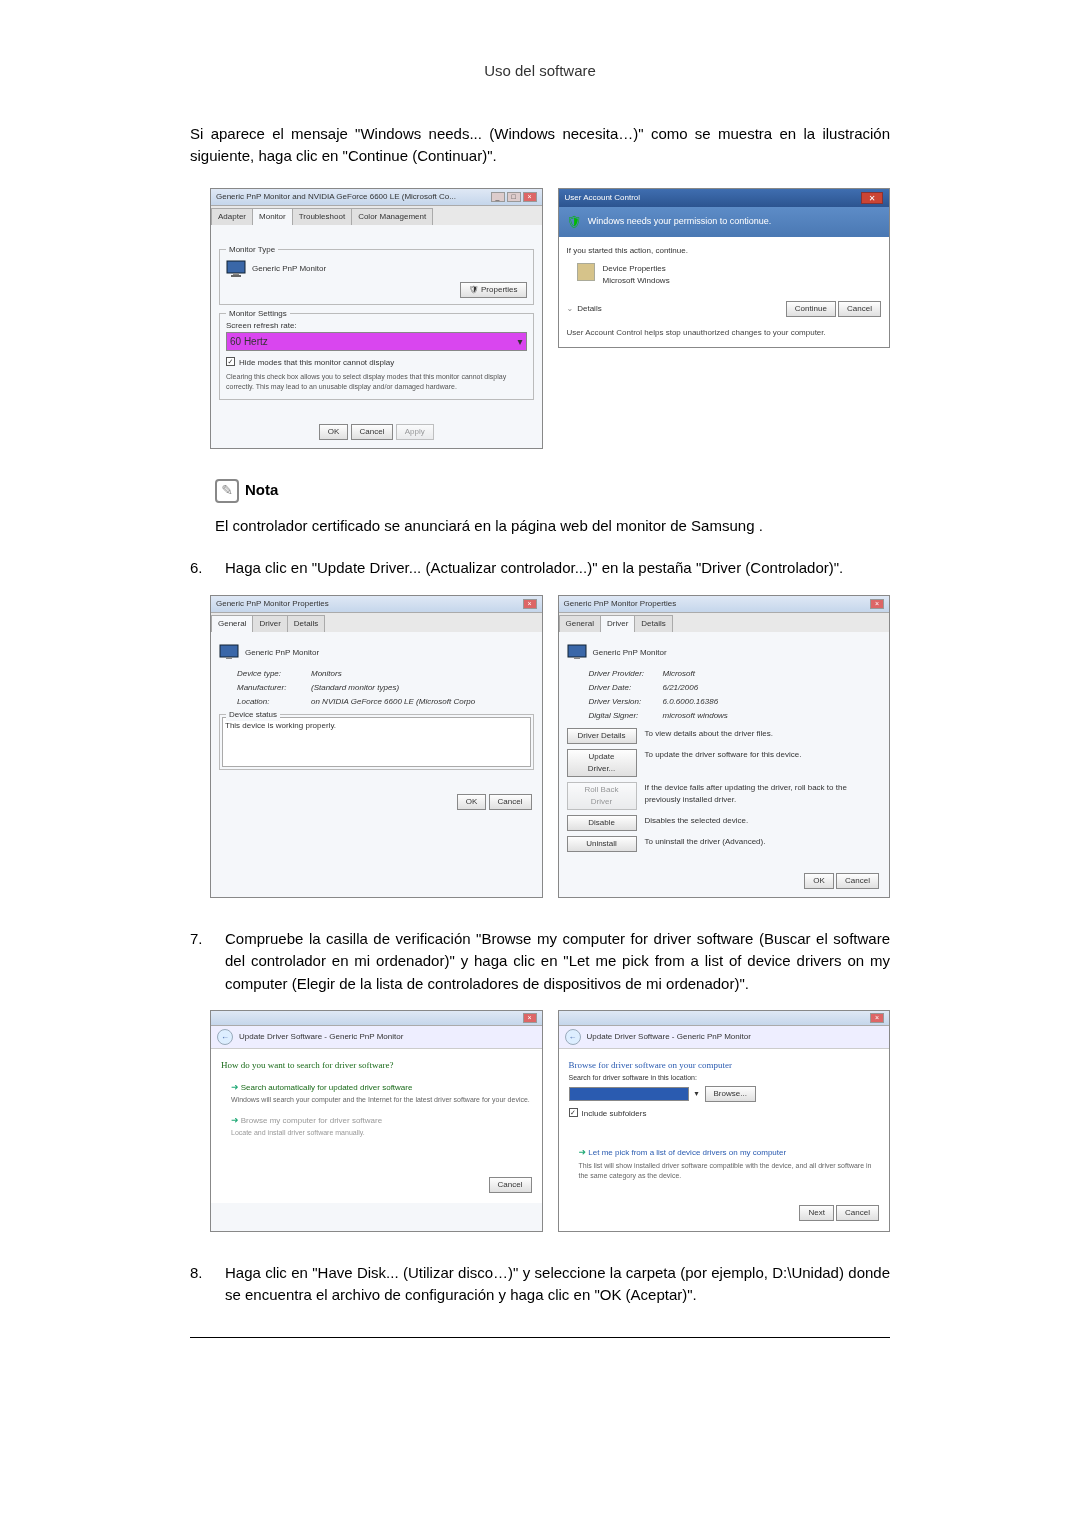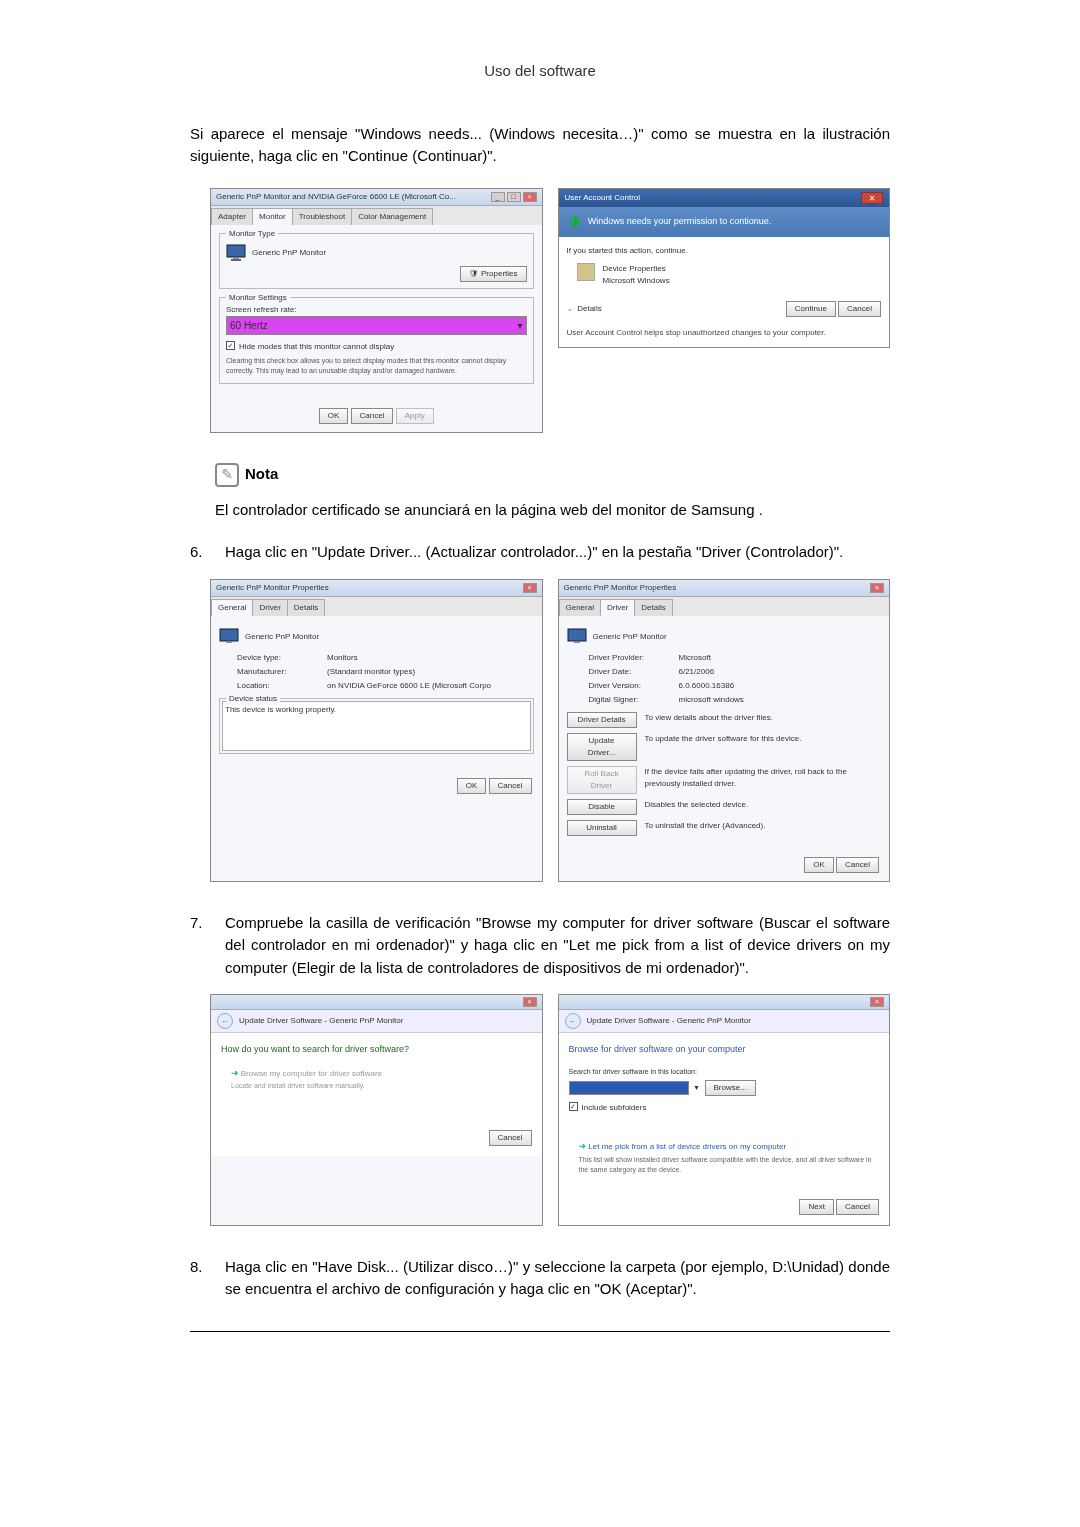--- a/index.html
+++ b/index.html
@@ -45,21 +45,21 @@
       justify-content: space-between;
       align-items: center;
       border-bottom: 1px solid #aaa;
     }
     .titlebar-buttons { display: flex; gap: 2px; }
     .tb-btn { width: 14px; height: 10px; background: #dcc; border: 1px solid #999; font-size: 7px; text-align: center; line-height: 8px; }
     .tb-btn.red { background: #d66; color: #fff; }
     .tabs { display: flex; gap: 0; background: #e8e8e8; padding-top: 2px; }
     .tab { padding: 2px 6px; font-size: 8px; background: #f5f7fa; border: 1px solid #aaa; border-bottom: none; margin-right: -1px; }
     .tab.inactive { background: #e0e0e0; }
-    .panel-body { padding: 8px; }
+    .panel-body { padding: 8px; margin-top: 16px; }
     .groupbox { border: 1px solid #bbb; padding: 6px; margin-bottom: 8px; position: relative; }
     .groupbox-label { position: absolute; top: -6px; left: 6px; background: #f5f7fa; padding: 0 3px; font-size: 8px; }
     .monitor-icon-row { display: flex; align-items: center; gap: 6px; margin: 4px 0; }
     .btn-small { background: linear-gradient(#fefefe, #e0e0e0); border: 1px solid #888; padding: 1px 8px; font-size: 8px; display: inline-block; }
     .btn-row-right { text-align: right; margin-top: 4px; }
     .select-box { width: 100%; border: 1px solid #888; background: #d946ef; padding: 1px 3px; font-size: 10px; display: flex; justify-content: space-between; }
     .checkbox-row { display: flex; gap: 4px; margin-top: 6px; font-size: 8px; }
     .cb { width: 9px; height: 9px; border: 1px solid #555; background: #fff; text-align: center; line-height: 7px; font-size: 7px; }
     .btn-footer { text-align: center; padding: 8px; }
     
@@ -98,31 +98,31 @@
       color: #888; font-size: 14px;
     }
     .note-title { font-weight: bold; font-size: 15px; }
     .note-text { margin-bottom: 15px; font-size: 15px; }
     
     .step { display: flex; gap: 15px; margin: 15px 0; font-size: 15px; }
     .step-num { min-width: 20px; }
     .step-text { flex: 1; text-align: justify; }
     
     .prop-body { padding: 8px; }
-    .prop-row { display: flex; gap: 20px; font-size: 8px; margin: 2px 0; }
+    .prop-row { display: flex; gap: 4px; font-size: 8px; margin: 2px 0; font-style: italic; }
     .prop-label { width: 70px; color: #333; }
     .textarea-box { width: 100%; height: 50px; border: 1px solid #aaa; background: #fff; padding: 2px; font-size: 8px; }
     .btn-with-desc { display: flex; align-items: flex-start; gap: 8px; margin: 5px 0; font-size: 8px; }
     .btn-with-desc .btn-small { width: 70px; text-align: center; }
     .btn-with-desc .desc { flex: 1; }
     
     .wizard-body { padding: 10px; background: #fff; font-size: 8px; }
     .wizard-nav { display: flex; align-items: center; gap: 6px; padding: 3px 6px; background: #eef; border-bottom: 1px solid #ccc; font-size: 8px; }
     .nav-arrow { width: 16px; height: 16px; border: 1px solid #9ab; border-radius: 50%; background: #def; text-align: center; line-height: 13px; color: #46a; }
-    .wiz-heading { color: #1a6b1a; font-size: 9px; margin-bottom: 10px; }
+    .wiz-heading { color: #1a6b1a; font-size: 9px; margin-bottom: 0; font-family: Liberation Serif, serif; }
     .wiz-option { margin: 8px 0; padding-left: 10px; }
     .wiz-opt-title { color: #1a6b1a; font-size: 8px; }
     .wiz-opt-title.blue { color: #2a5bb0; }
     .wiz-opt-title.gray { color: #999; }
     .wiz-opt-desc { color: #666; font-size: 7px; margin-top: 1px; }
     .arrow-blue { color: #2a7; font-size: 9px; }
     .input-box { border: 1px solid #888; background: #2a5bb0; color:#fff; width: 120px; padding: 1px 3px; font-size: 7px; display: inline-block; }
     .footer-hr { border: none; border-top: 1px solid #000; margin-top: 30px; }
     .monitor-svg-icon { width: 20px; height: 18px; }
   </style>
@@ -352,20 +352,24 @@
     <div class="titlebar" style="justify-content:flex-end;">
         <span class="tb-btn red">×</span>
       </div>
     <div class="wizard-nav">
       <span class="nav-arrow">←</span>
       <span>Update Driver Software - Generic PnP Monitor</span>
     </div>
     <div class="wizard-body">
       <div class="wiz-heading">How do you want to search for driver software?</div>
       <div class="wiz-option">
+        <div><span class="arrow-blue">➜</span> <span class="wiz-opt-title">Search automatically for updated driver software</span></div>
+        <div class="wiz-opt-desc">Windows will search your computer and the Internet for the latest driver software for your device.</div>
+      </div>
+      <div class="wiz-option">
         <div><span class="arrow-blue">➜</span> <span class="wiz-opt-title gray">Browse my computer for driver software</span></div>
         <div class="wiz-opt-desc" style="color:#999">Locate and install driver software manually.</div>
       </div>
       <div style="height:30px;"></div>
       <div style="text-align:right;">
         <span class="btn-small">Cancel</span>
       </div>
     </div>
   </div>
 

